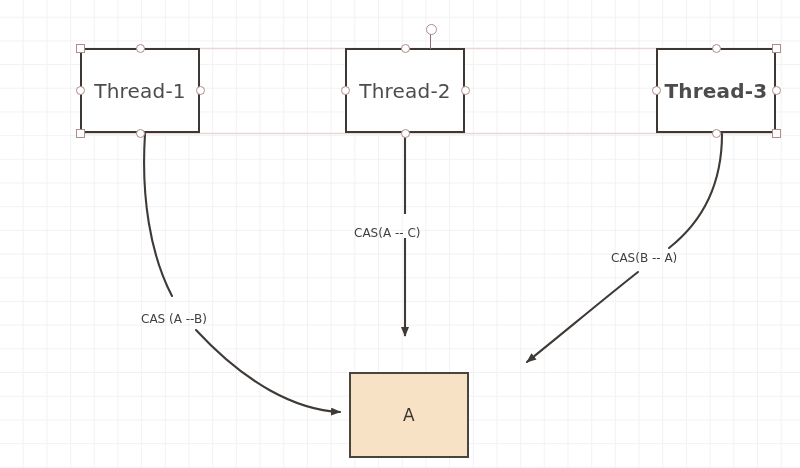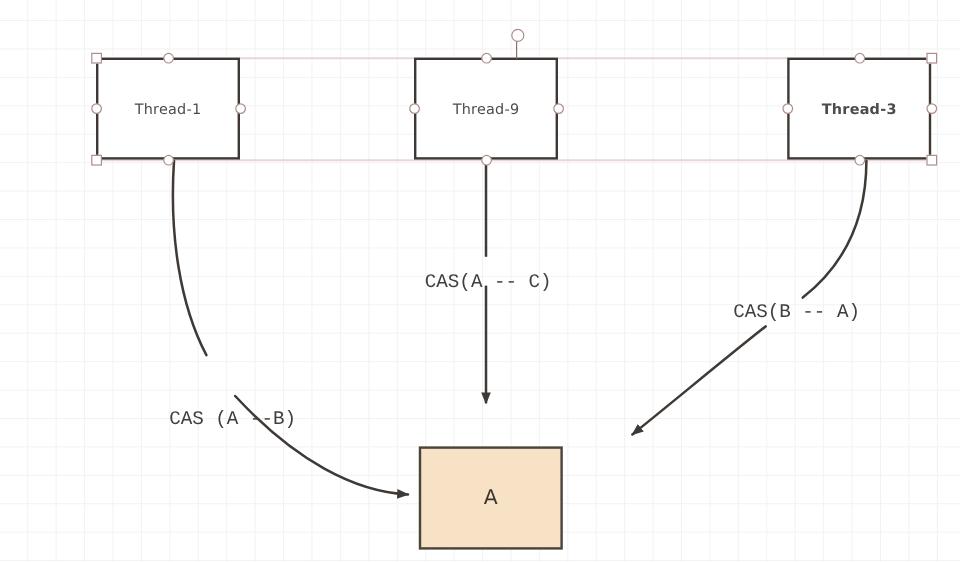--- a/index.html
+++ b/index.html
@@ -32,42 +32,41 @@
   .node-box {
     position: absolute;
     box-sizing: border-box;
     border: 2px solid #3d3834;
     display: flex;
     align-items: center;
     justify-content: center;
     background: #ffffff;
   }
   .node-label {
-    font-size: 12px;
+    font-size: 20px;
     color: #4c4c4c;
     letter-spacing: 0.2px;
     white-space: nowrap;
   }
   #box-a {
     background: #f8e2c6;
     border-color: #4a443e;
   }
   #box-a .node-label {
     font-size: 17px;
     color: #3a3530;
   }
   
   .edge-label {
     position: absolute;
-    font-size: 16px;
+    font-size: 12px;
     color: #3f3f3f;
     white-space: nowrap;
     background: transparent;
     padding: 0 3px;
-    font-family: Liberation Mono, monospace;
   }
   
   .handle {
     position: absolute;
     box-sizing: border-box;
     background: #ffffff;
     border: 1.6px solid #b08c8c;
   }
   .handle.square {
     width: 9px;
@@ -115,32 +114,32 @@
       <path d="M722,134 C722,186 702,222 669,248" fill="none" stroke="#3f3a36" stroke-width="2.1" stroke-linecap="round"></path>
       <path d="M638,272 C600,302 562,334 527,362" fill="none" stroke="#3f3a36" stroke-width="2.1" stroke-linecap="round" marker-end="url(#arrowhead)"></path>
     </g>
   </svg>
 
   <div class="node-box" id="box-thread-1" style="left:80px; top:48px; width:120px; height:85px;">
     <span class="node-label">Thread-1</span>
   </div>
 
   <div class="node-box" id="box-thread-2" style="left:345px; top:48px; width:120px; height:85px;">
-    <span class="node-label">Thread-9</span>
+    <span class="node-label">Thread-2</span>
   </div>
 
   <div class="node-box" id="box-thread-3" style="left:656px; top:48px; width:120px; height:85px;font-weight:bold;">
     <span class="node-label">Thread-3</span>
   </div>
 
   <div class="node-box" id="box-a" style="left:349px; top:372px; width:120px; height:86px;">
     <span class="node-label">A</span>
   </div>
 
-  <div class="edge-label" style="left:138px; top:312px;margin-top:28px;">CAS (A --B)</div>
+  <div class="edge-label" style="left:138px; top:312px;">CAS (A --B)</div>
 
   <div class="edge-label" style="left:351px; top:226px;">CAS(A -- C)</div>
 
   <div class="edge-label" style="left:608px; top:251px;">CAS(B -- A)</div>
 
   <div class="handle square" style="left:75.5px; top:43.5px;"></div>
   <div class="handle circle" style="left:135.5px; top:43.5px;"></div>
   <div class="handle circle" style="left:75.5px; top:86px;"></div>
   <div class="handle circle" style="left:195.5px; top:86px;"></div>
   <div class="handle square" style="left:75.5px; top:128.5px;"></div>

